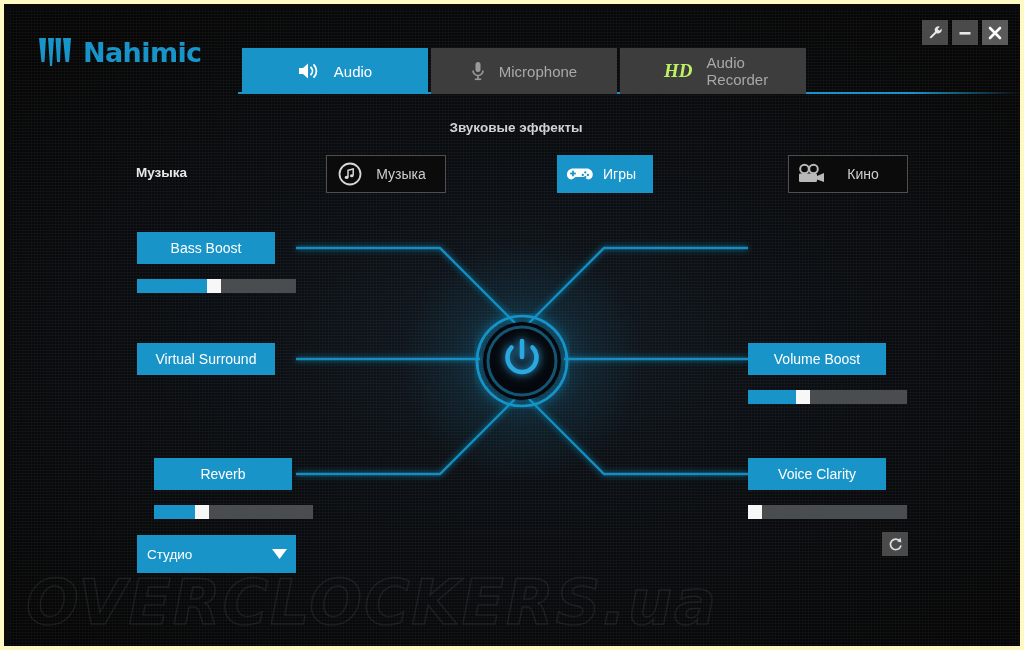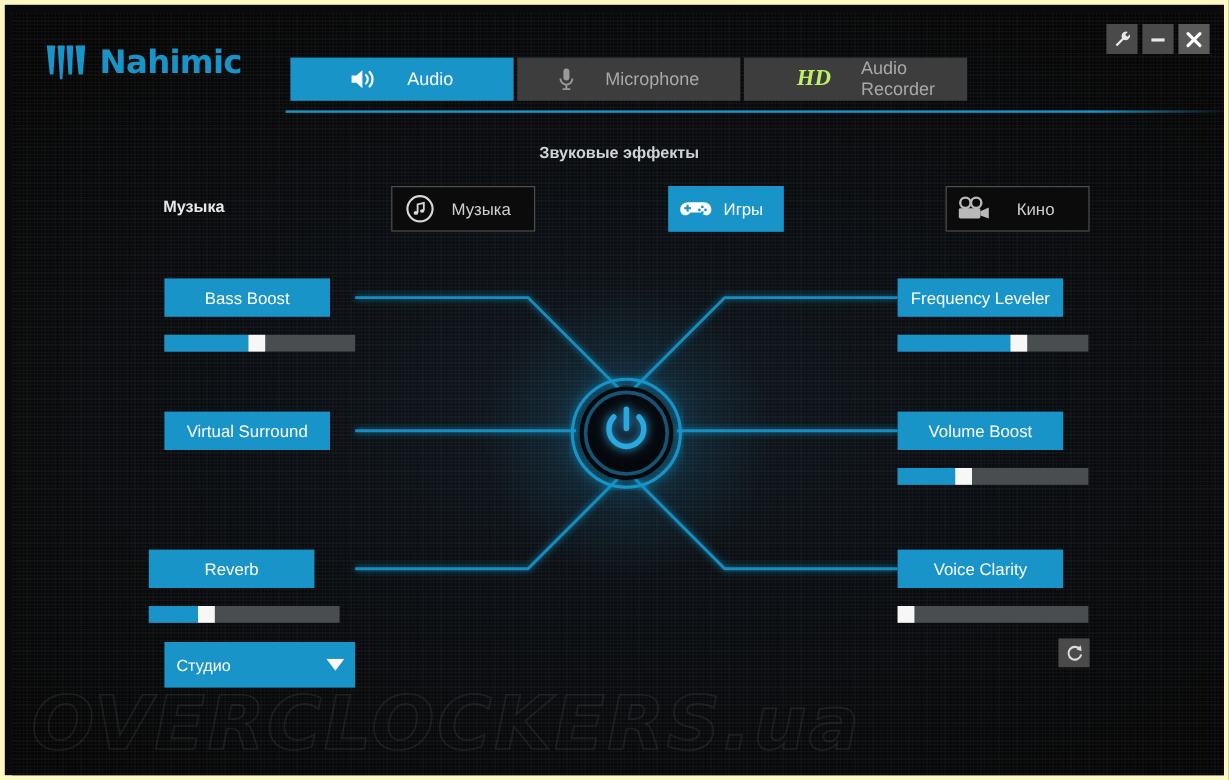--- a/index.html
+++ b/index.html
@@ -33,22 +33,22 @@
     color:#1894c9;font-size:27px;font-weight:bold;letter-spacing:-.6px;
     font-family:"DejaVu Sans",sans-serif;
   }
   .divider{
     position:absolute;left:228px;top:82px;width:784px;height:2px;
     background:linear-gradient(90deg,#1894c9 0%,#1894c9 86%,rgba(24,148,201,0) 100%);
   }
 
   .tabs{position:absolute;left:232px;top:38px;display:flex;}
   .tab{
-    height:36px;box-sizing:border-box;
-    display:flex;align-items:center;justify-content:center;gap:25px;
+    height:46px;box-sizing:border-box;
+    display:flex;align-items:center;justify-content:center;gap:14px;
     color:#a9a9a9;font-size:15px;background:#3d3d3d;
     margin-right:3px;cursor:pointer;user-select:none;
   }
   .tab.active{background:#1894c9;color:#ffffff;}
   .tab-audio{width:186px;}
   .tab-mic{width:186px;}
   .tab-rec{width:186px;}
   .tab .hd{font-style:italic;font-weight:bold;font-size:19px;color:#bef264;font-family:"Liberation Serif",serif;margin-left:44px;}
 
   
@@ -99,21 +99,21 @@
     cursor:pointer;user-select:none;
   }
   .slider{
     margin-top:15px;width:159px;height:14px;background:#4a4d50;position:relative;cursor:pointer;
   }
   .slider .fill{position:absolute;left:0;top:0;height:14px;background:#1894c9;}
   .slider .thumb{position:absolute;top:0;width:14px;height:14px;background:#f7f7f7;}
 
   #fx-bass{left:127px;top:222px;}
   #fx-surround{left:127px;top:333px;}
-  #fx-reverb{left:114px;top:448px;}
+  #fx-reverb{left:144px;top:448px;}
   #fx-freq{left:738px;top:222px;}
   #fx-volume{left:738px;top:333px;}
   #fx-voice{left:738px;top:448px;}
 
   .dropdown{
     position:absolute;left:127px;top:525px;width:159px;height:38px;
     background:#1894c9;display:flex;align-items:center;
     cursor:pointer;user-select:none;
   }
   .dropdown .dd-text{flex:1;padding-left:10px;color:#ffffff;font-size:13.5px;}
@@ -319,27 +319,20 @@
     </div>
 
     <div class="fx" id="fx-reverb">
       <div class="fx-btn">Reverb</div>
       <div class="slider">
         <div class="fill" style="width: 41px;"></div>
         <div class="thumb" style="left: 41px;"></div>
       </div>
     </div>
 
-    <div class="fx" id="fx-freq">
-      <div class="fx-btn">Frequency Leveler</div>
-      <div class="slider">
-        <div class="fill" style="width: 94px;"></div>
-        <div class="thumb" style="left: 94px;"></div>
-      </div>
-    </div>
 
     <div class="fx" id="fx-volume">
       <div class="fx-btn">Volume Boost</div>
       <div class="slider">
         <div class="fill" style="width: 48px;"></div>
         <div class="thumb" style="left: 48px;"></div>
       </div>
     </div>
 
     <div class="fx" id="fx-voice">

